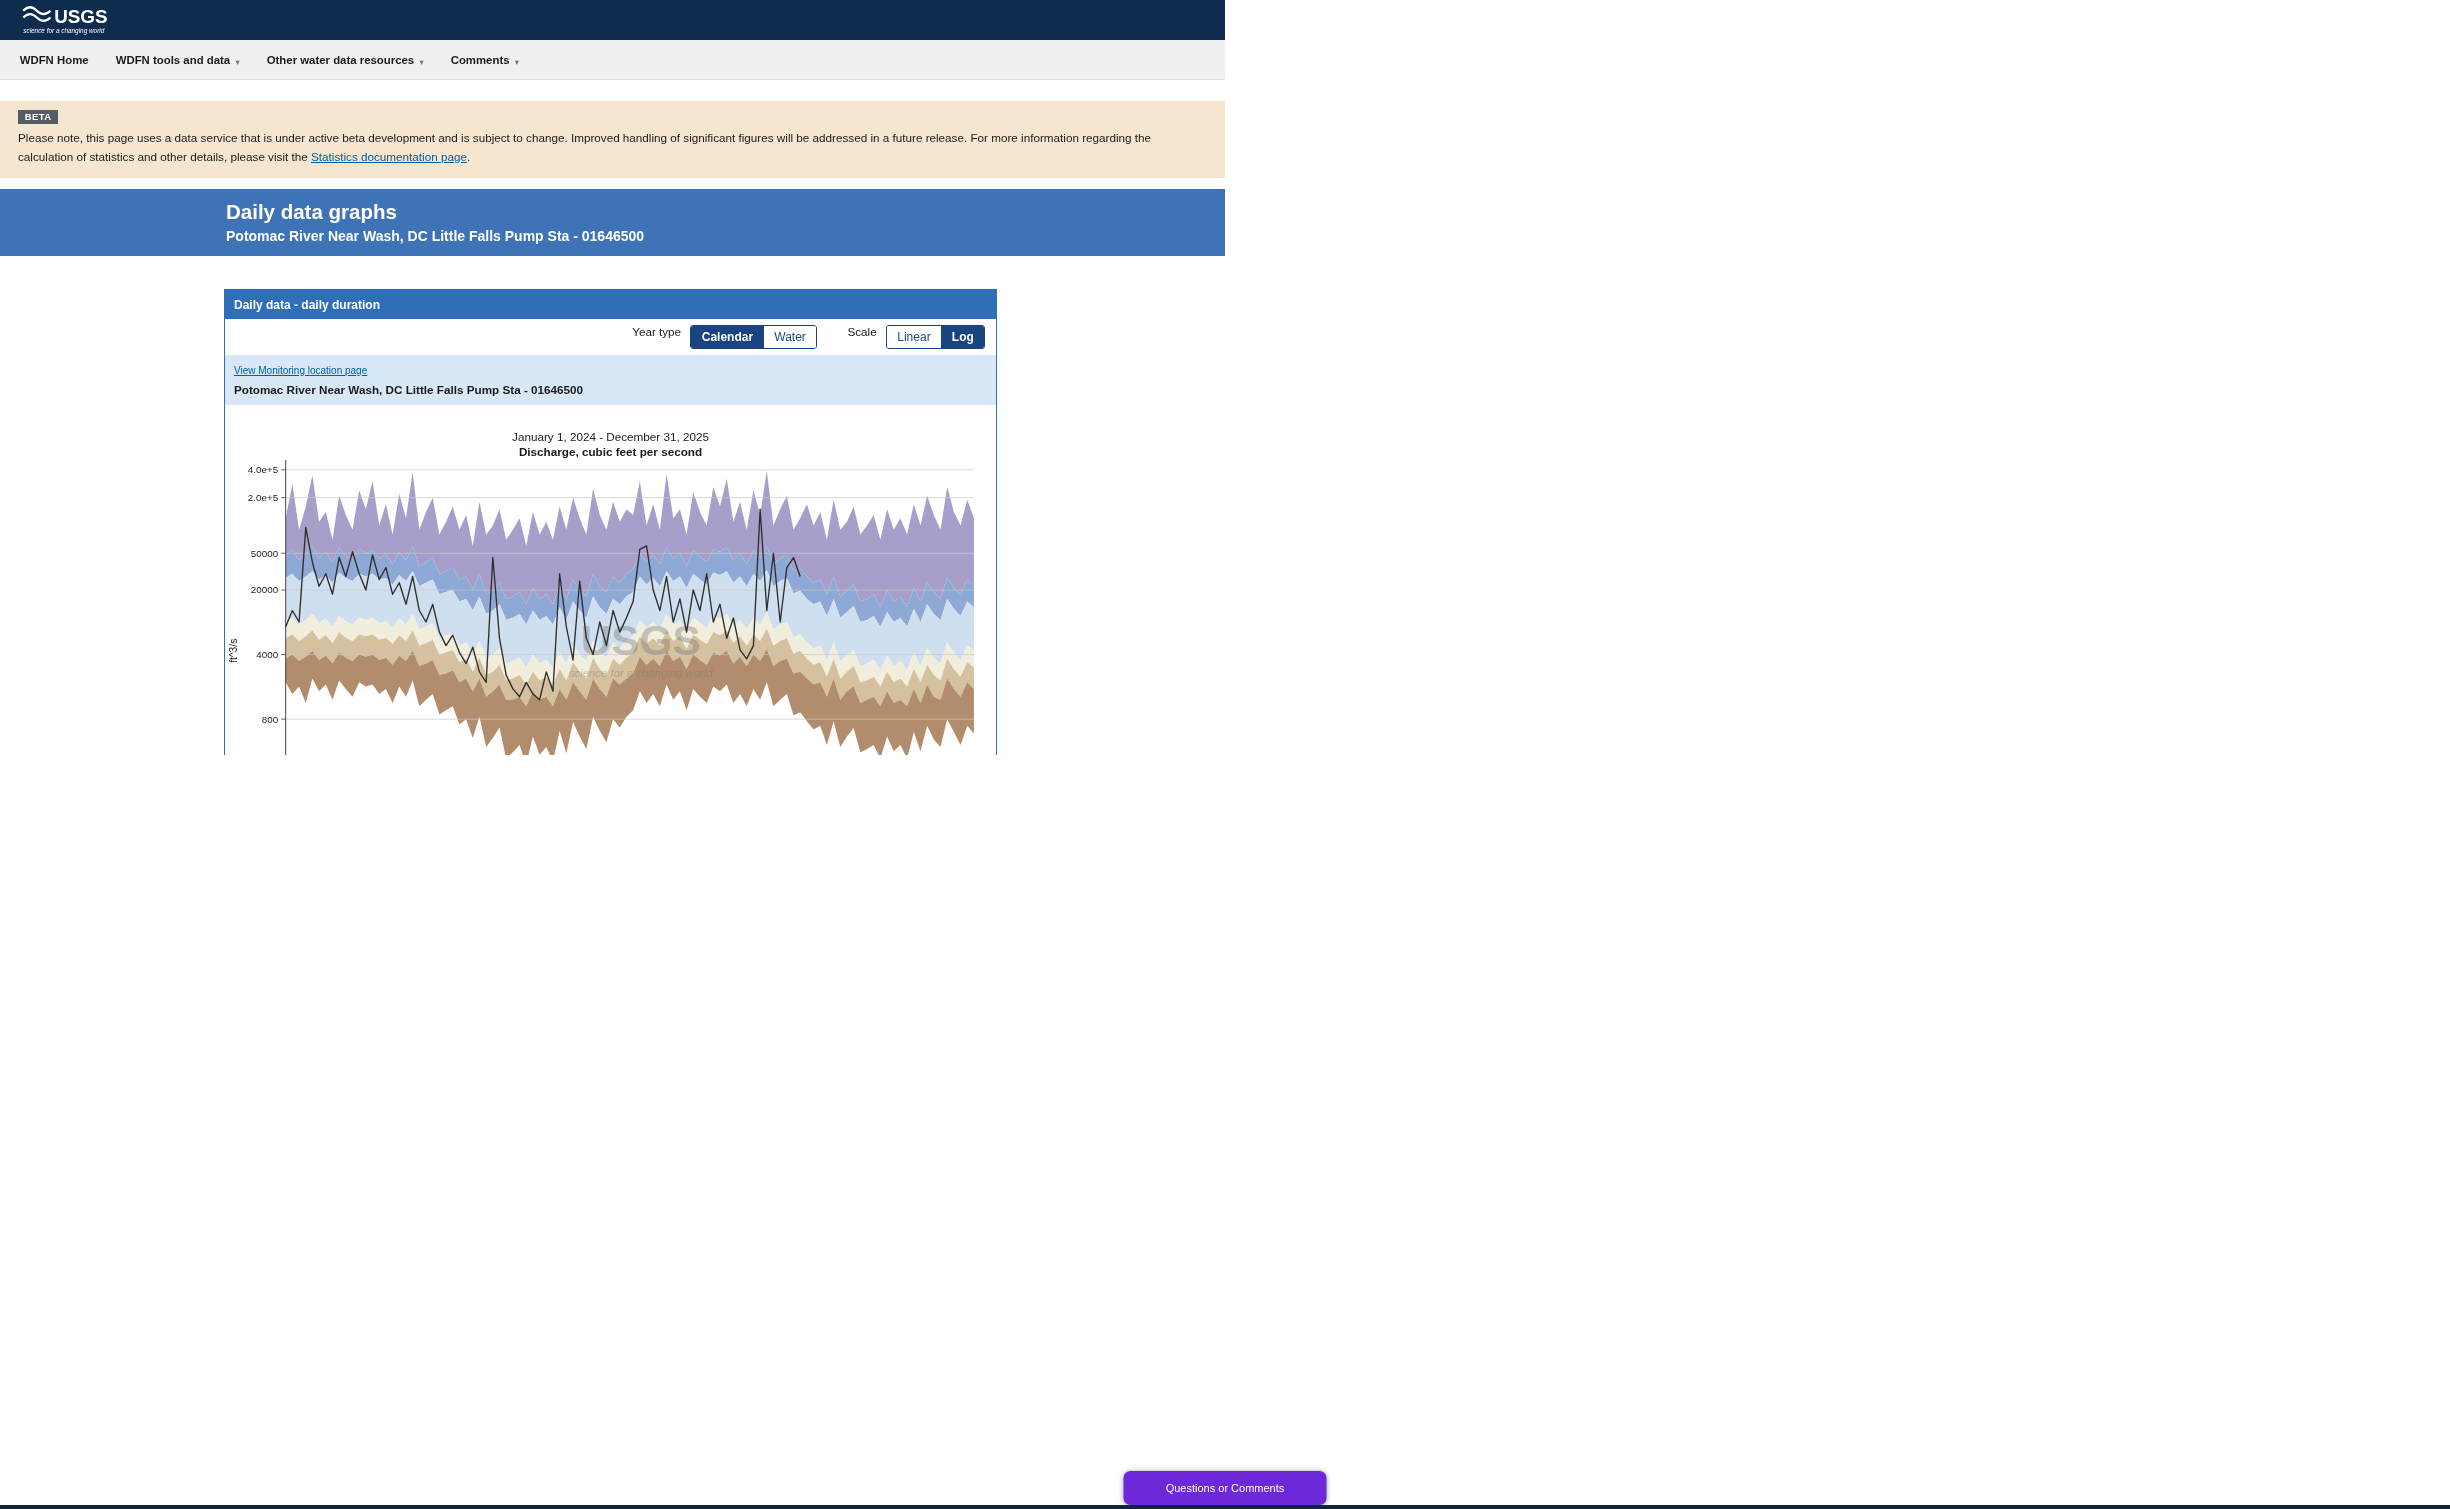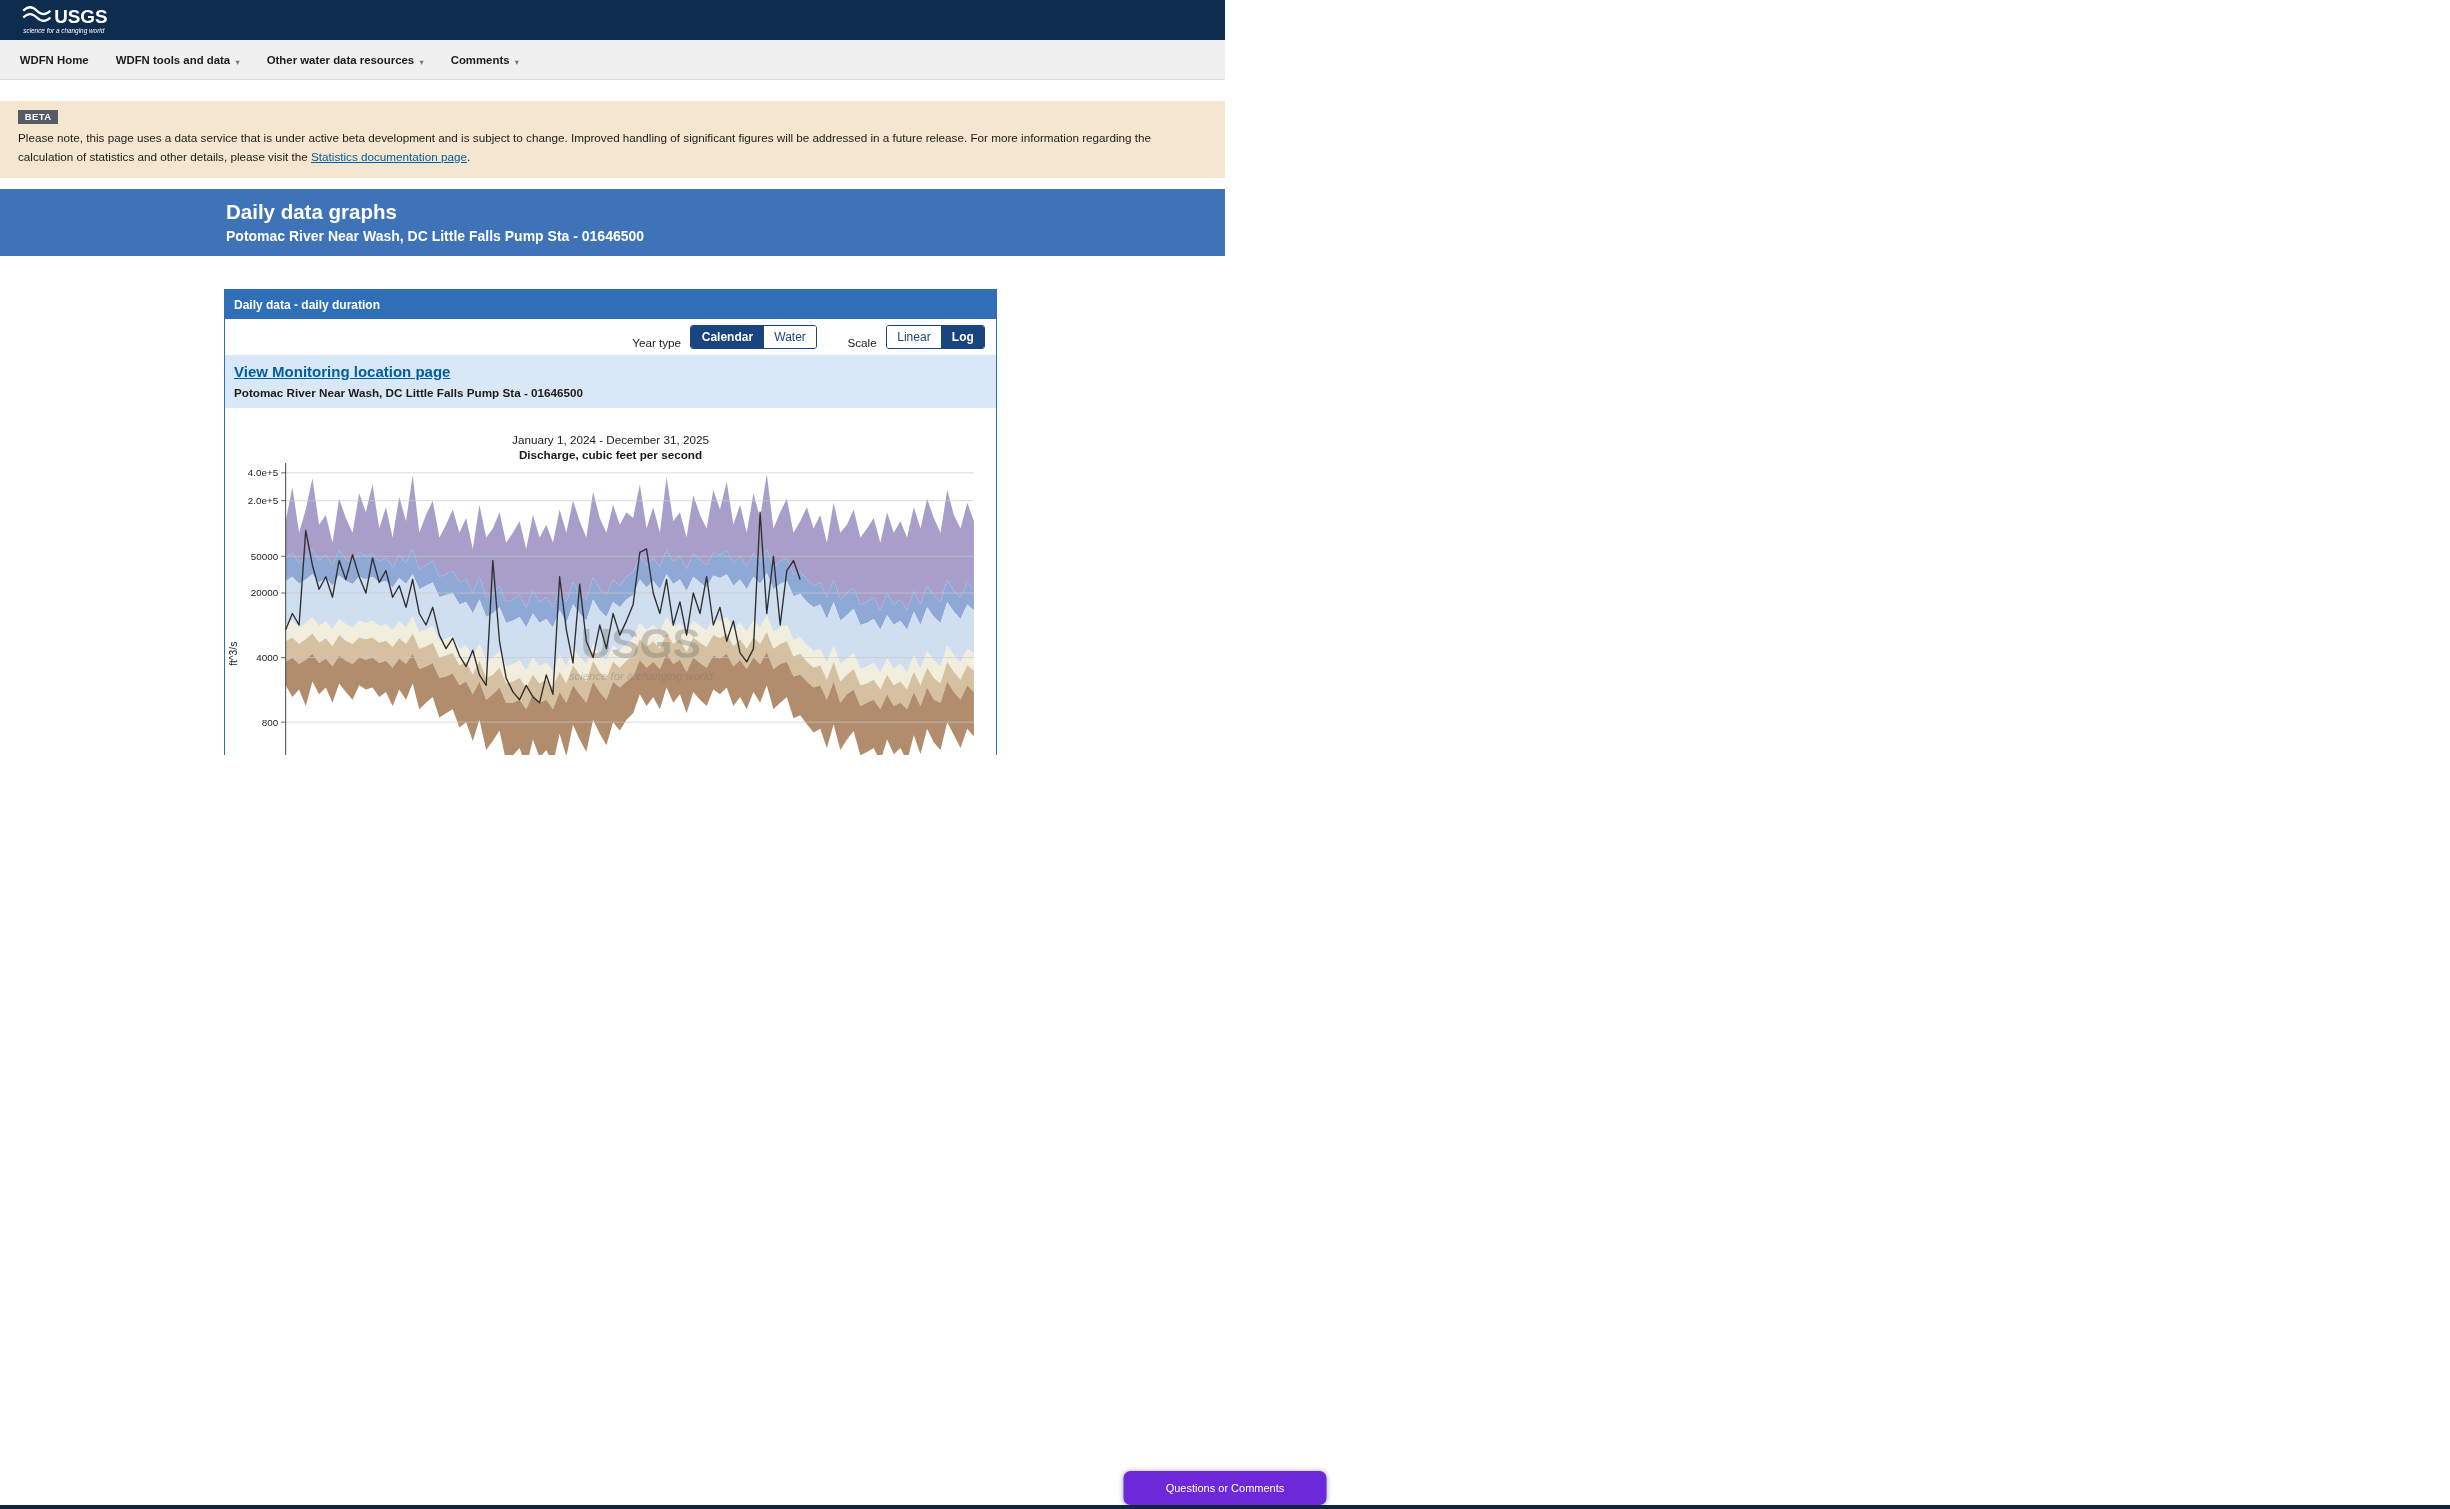--- a/index.html
+++ b/index.html
@@ -14,28 +14,28 @@
   .beta-banner{background:#f5e6cf;padding:8.3px 18px 11.4px}
   .beta-badge{display:inline-block;background:#565c65;color:#fff;font-weight:700;font-size:9.5px;
               padding:1.5px 6.8px;letter-spacing:0.4px}
   .beta-line{margin:5.3px 0 0;font-size:11.7px;line-height:1.6;max-width:1186px}
   .link{color:#005ea2;text-decoration:underline;cursor:pointer}
   .hero{background:#3e73b8;color:#fff;margin-top:11.4px;padding:10.6px 0 11.4px 226px}
   .hero h1{margin:0;font-size:20.5px;line-height:1.15}
   .hero h2{margin:4.5px 0 0;font-size:14px;line-height:1.2}
   .card{width:773px;margin:33px 0 0 224px;border:1.5px solid #2e6fb7;border-bottom:none;box-sizing:border-box}
   .card-header{background:#2e6fb7;color:#fff;font-weight:700;font-size:12px;padding:7.6px 9px}
-  .controls-row{display:flex;justify-content:flex-end;align-items:flex-end;gap:9px;padding:6px 10.6px;background:#fff}
+  .controls-row{display:flex;justify-content:flex-end;align-items:flex-start;gap:9px;padding:6px 10.6px;background:#fff}
   .ctl-label{font-size:11.7px}
   .ctl-label.scale{margin-left:21px}
   .segmented{display:flex;border:1.5px solid #1a4480;border-radius:3px;overflow:hidden}
   .seg{font-family:inherit;font-size:12px;padding:3.8px 10.6px;background:#fff;color:#1a4480;border:none;cursor:pointer}
   .seg.active{background:#1a4480;color:#fff;font-weight:700}
   .info-strip{background:#d9e8f6;padding:7.6px 9px 9px}
-  .info-link{font-size:15px;font-weight:700}
+  .info-link{font-size:10px;font-weight:400}
   .station-name{font-weight:700;font-size:11.7px;margin-top:6px;color:#1b1b1b}
   .chart-area{background:#fff;padding-top:25px;text-align:center}
   .chart-title{font-size:11.7px}
   .chart-subtitle{font-size:11.7px;font-weight:700;margin-top:2.3px}
   #duration-chart{display:block;margin:2.3px auto 0}
   .qc-button{position:fixed;left:50%;bottom:4.5px;transform:translateX(-50%);width:203px;padding:10.6px 0;
              background:#6d28d9;color:#fff;border:none;font-family:inherit;font-size:11px;
              border-radius:7px;box-shadow:0 0.8px 5.3px rgba(0,0,0,.35);cursor:pointer;z-index:20}
   .bottom-strip{position:fixed;left:0;bottom:0;width:100%;height:4.5px;background:#10253f;z-index:21}
 </style>

